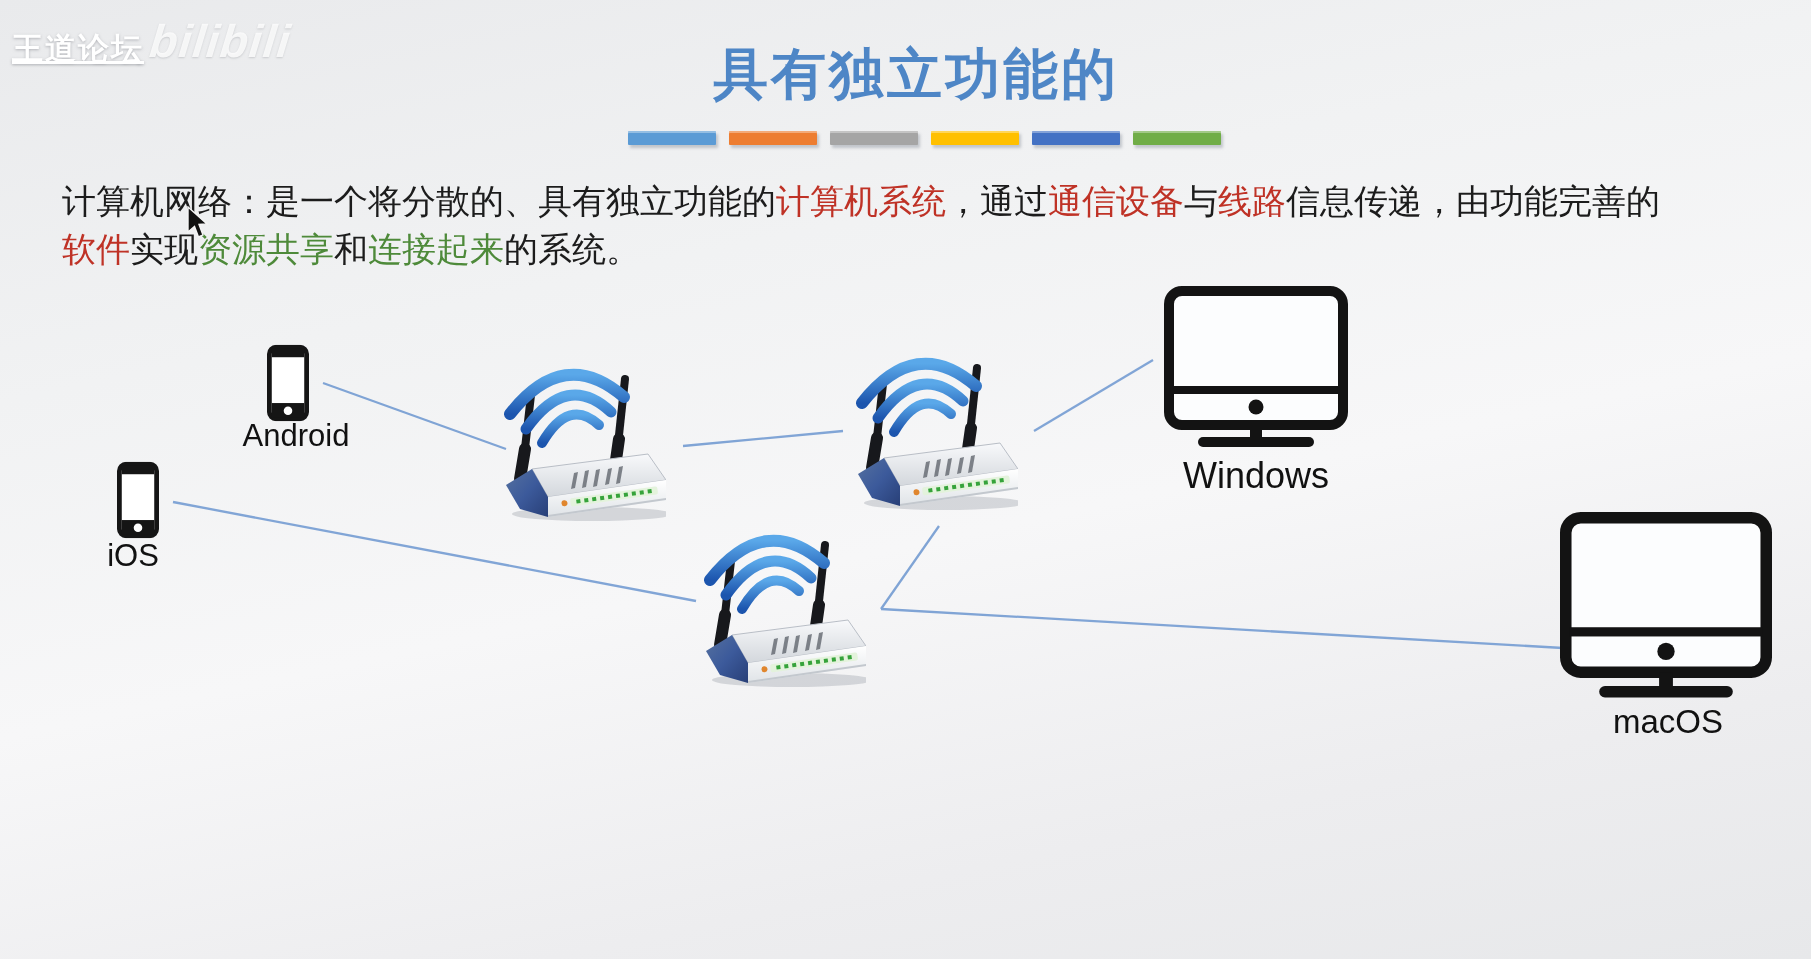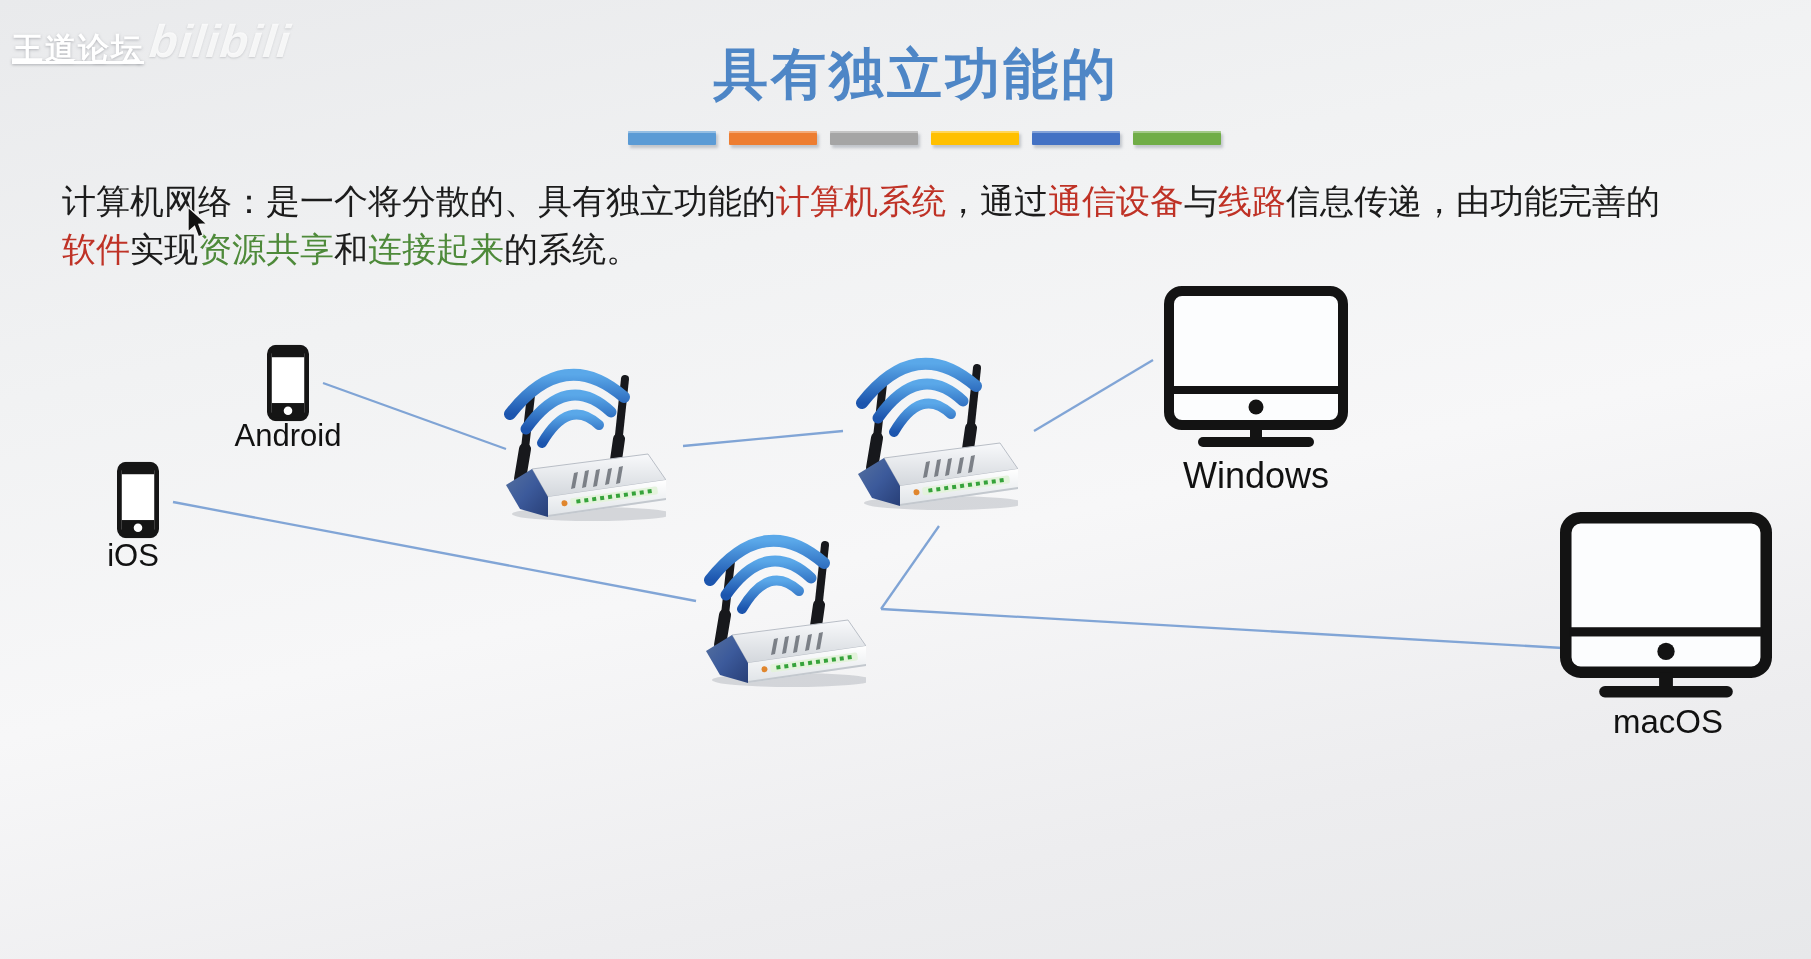--- a/index.html
+++ b/index.html
@@ -162,21 +162,21 @@
         <path d="M 683,446 L 843,431"></path>
         <path d="M 1034,431 L 1153,360"></path>
         <path d="M 939,526 L 881,609"></path>
         <path d="M 881,609 L 1563,648"></path>
       </g>
     </svg>
 
     <svg class="abs" style="left:267px;top:343px;" width="42" height="80" viewBox="0 0 44 80">
         <use href="#sym-phone"></use>
       </svg>
-    <div class="abs dev-label" style="left:218px;top:418px;width:140px;">Android</div>
+    <div class="abs dev-label" style="left:226px;top:418px;width:140px;">Android</div>
 
     <svg class="abs" style="left:117px;top:461px;" width="42" height="78" viewBox="0 0 44 80">
         <use href="#sym-phone"></use>
       </svg>
     <div class="abs dev-label" style="left:73px;top:538px;width:120px;">iOS</div>
 
     <svg class="abs" style="left:502px;top:357px;" width="164" height="168" viewBox="0 0 164 168">
         <use href="#sym-router"></use>
       </svg>
     <svg class="abs" style="left:854px;top:346px;" width="164" height="168" viewBox="0 0 164 168">

